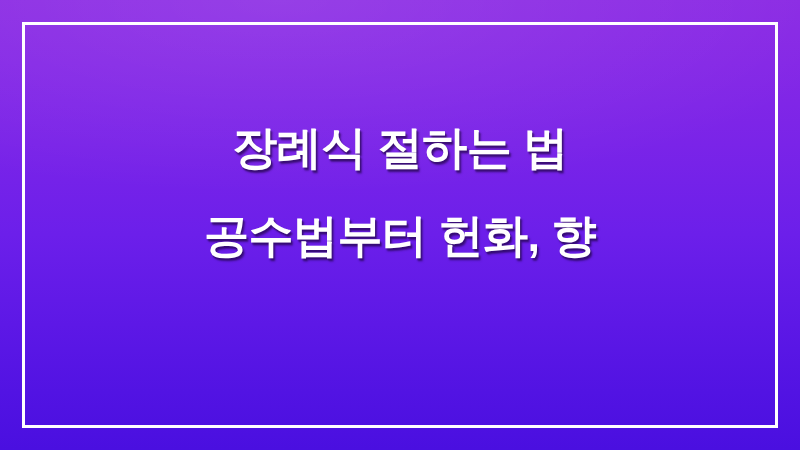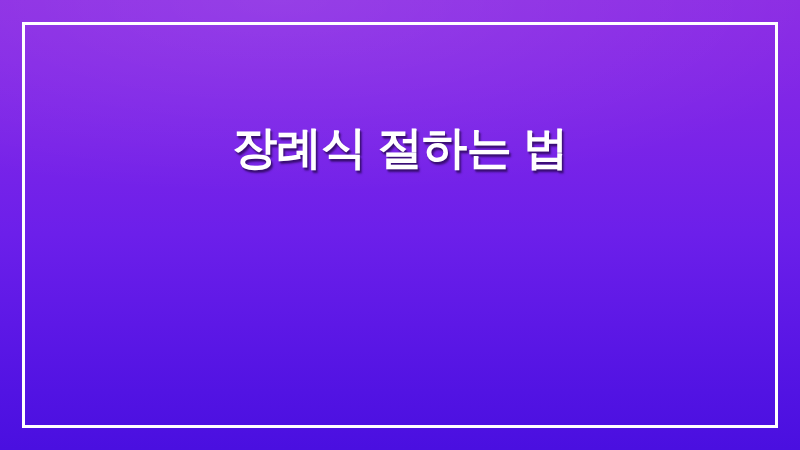--- a/index.html
+++ b/index.html
@@ -84,15 +84,16 @@
 </style>
 </head>
 <body>
 
 <div id="card">
 
   <div id="frame"></div>
 
   <div id="headline">
     <span class="line">장례식 절하는 법</span>
+    <span class="line">공수법부터 헌화, 향</span>
   </div>
 
 </div>
 
 </body></html>

